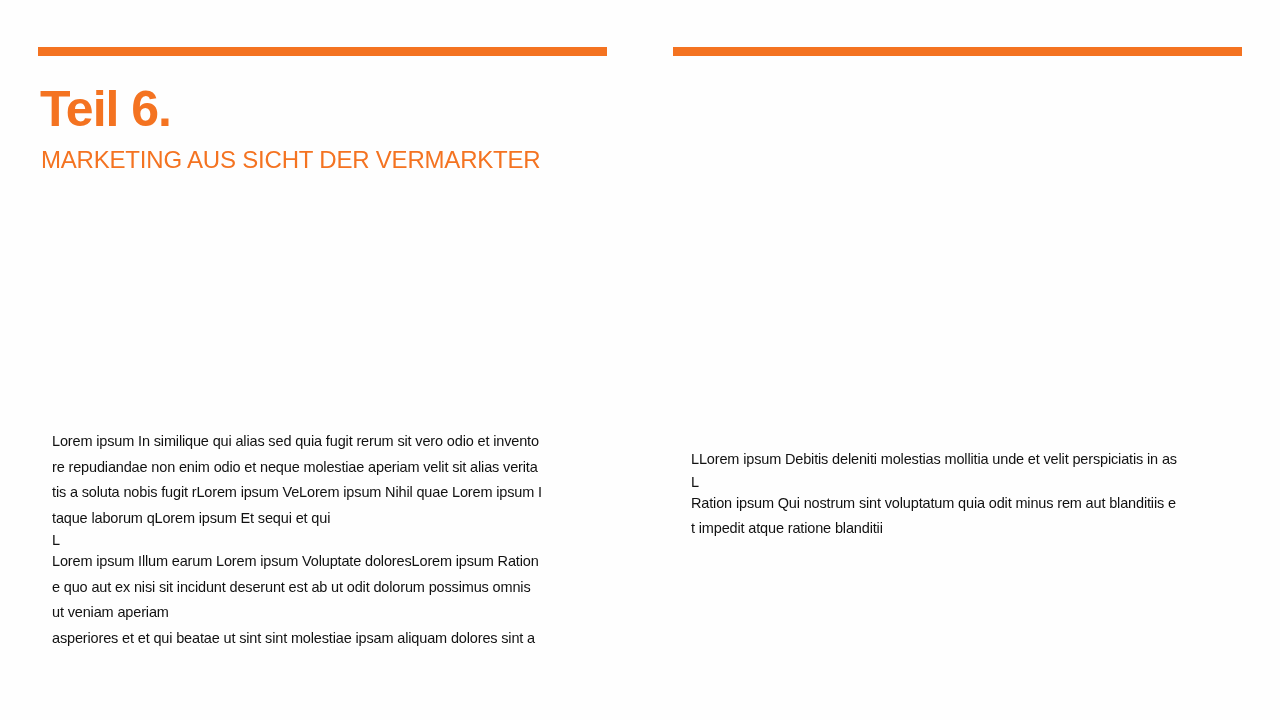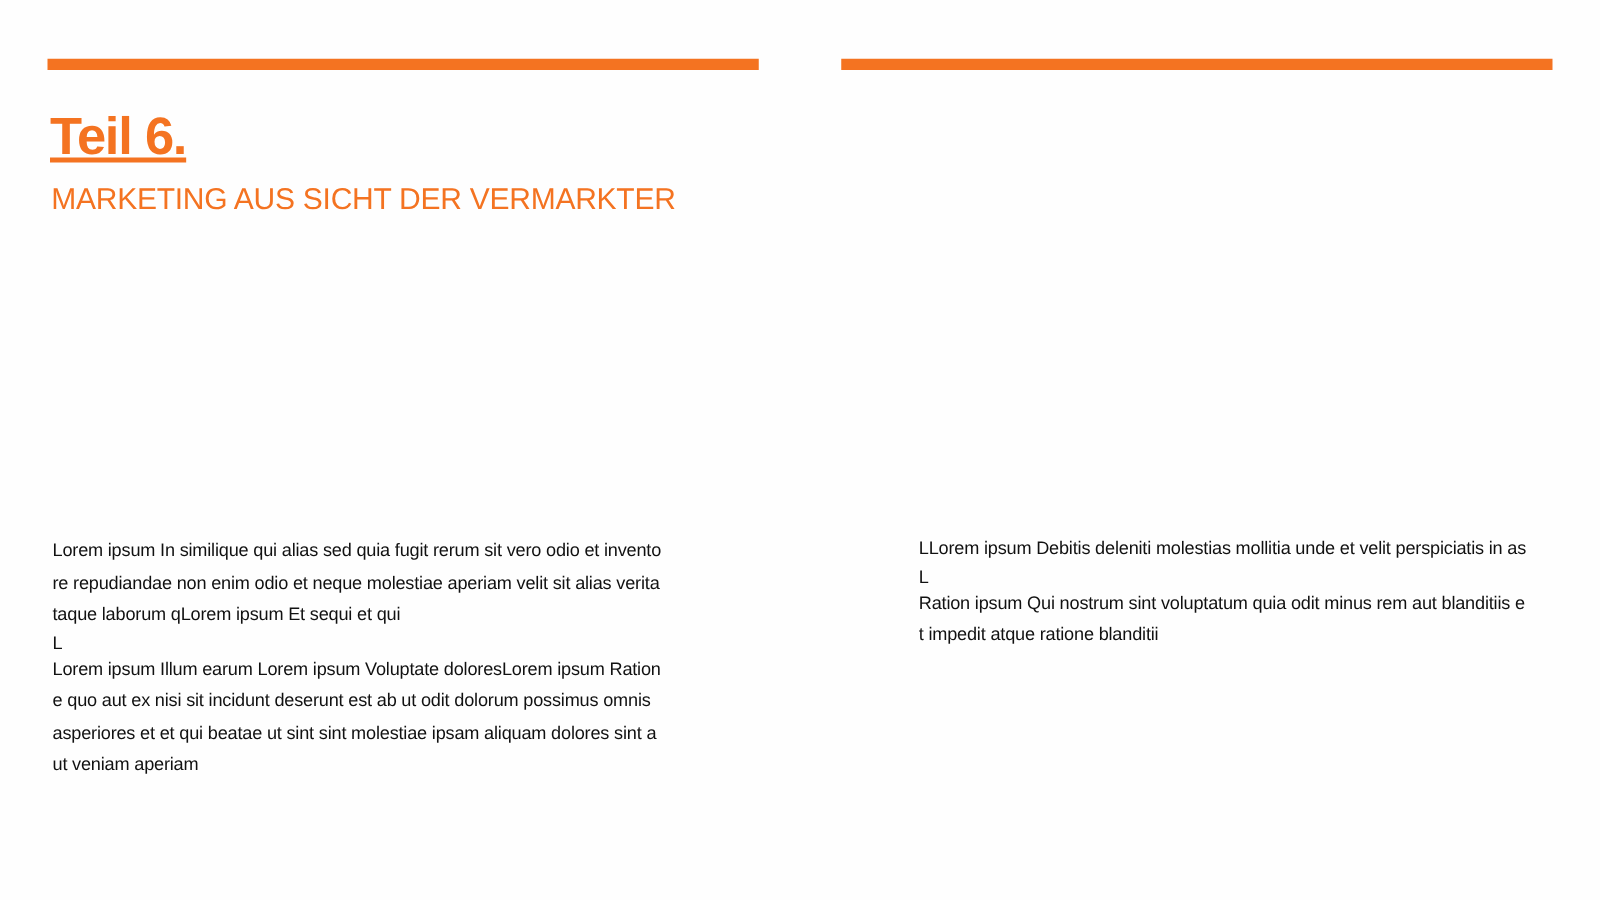--- a/index.html
+++ b/index.html
@@ -20,26 +20,25 @@
       height: 9px;
       background: #f47321;
     }
     .bar-left { left: 38px; width: 569px; }
     .bar-right { left: 673px; width: 569px; }
     .title {
       position: absolute;
       left: 40px;
       top: 84px;
       margin: 0;
-      font-size: 42px;
+      font-size: 50px;
       font-weight: bold;
       color: #f47321;
       letter-spacing: -1px;
       line-height: 50px;
-      text-decoration: underline;
     }
     .subtitle {
       position: absolute;
       left: 41px;
       top: 145px;
       margin: 0;
       font-size: 24px;
       font-weight: normal;
       color: #f47321;
       line-height: 30px;
@@ -50,44 +49,45 @@
       color: #111111;
       font-size: 14.5px;
       line-height: 25.5px;
       letter-spacing: -0.15px;
     }
     .textblock .para { margin: 0; }
     .textblock .single {
       margin: 0;
       line-height: 18px;
     }
-    .block-left { left: 42px; top: 429px; width: 540px; }
-    .block-right { left: 691px; top: 427px; width: 540px; margin-left: 44px; }
+    .block-left { left: 52px; top: 429px; width: 540px; }
+    .block-right { left: 691px; top: 447px; width: 540px; }
   </style>
 </head>
 <body>
 
 <div class="bar bar-left"></div>
 <div class="bar bar-right"></div>
 
 <h1 class="title">Teil 6.</h1>
 <h2 class="subtitle">MARKETING AUS SICHT DER VERMARKTER</h2>
 
 <div class="textblock block-left">
   <div class="para">
     <div>Lorem ipsum In similique qui alias sed quia fugit rerum sit vero odio et invento</div>
     <div>re repudiandae non enim odio et neque molestiae aperiam velit sit alias verita</div>
+    <div>tis a soluta nobis fugit rLorem ipsum VeLorem ipsum Nihil quae Lorem ipsum I</div>
     <div>taque laborum qLorem ipsum Et sequi et qui</div>
   </div>
   <div class="single">L</div>
   <div class="para">
     <div>Lorem ipsum Illum earum Lorem ipsum Voluptate doloresLorem ipsum Ration</div>
     <div>e quo aut ex nisi sit incidunt deserunt est ab ut odit dolorum possimus omnis</div>
+    <div>ut veniam aperiam</div>
     <div>asperiores et et qui beatae ut sint sint molestiae ipsam aliquam dolores sint a</div>
-    <div>ut veniam aperiam</div>
   </div>
 </div>
 
 <div class="textblock block-right">
   <div class="para">
     <div>LLorem ipsum Debitis deleniti molestias mollitia unde et velit perspiciatis in as</div>
   </div>
   <div class="single">L</div>
   <div class="para">
     <div>Ration ipsum Qui nostrum sint voluptatum quia odit minus rem aut blanditiis e</div>

